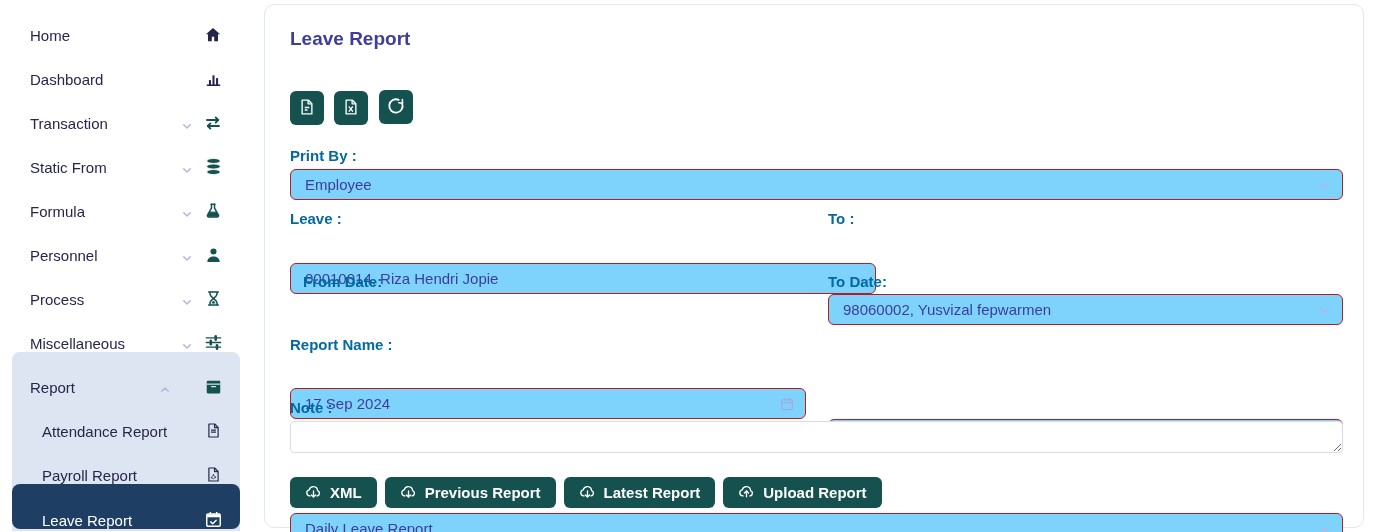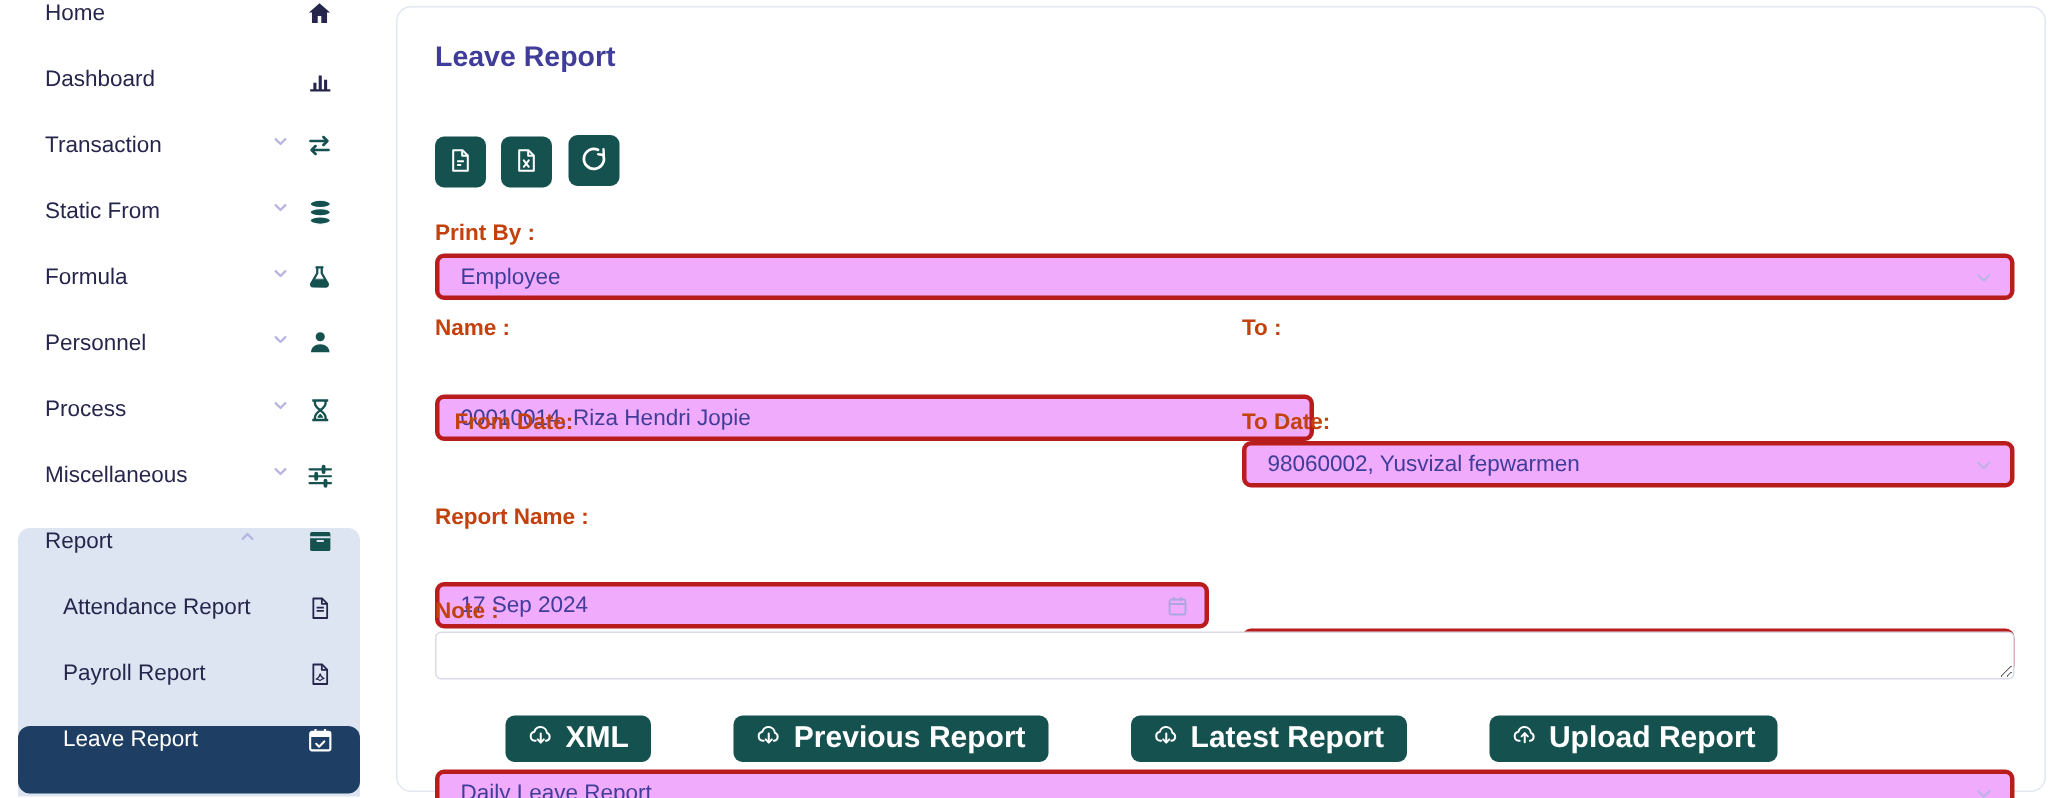--- a/index.html
+++ b/index.html
@@ -1,21 +1,21 @@
 <!DOCTYPE html>
 <html><head>
 <meta charset="utf-8">
 <style>
   * { margin:0; padding:0; box-sizing:border-box; }
   html,body { width:1378px; height:532px; background:#ffffff;
               font-family:"Liberation Sans", sans-serif; overflow:hidden; }
 
   
   .sidebar { position:absolute; left:0; top:0; width:252px; height:532px; background:#ffffff; }
-  .nav-row { height:44px; margin:0 12px; display:flex; align-items:flex-start;
+  .nav-row { height:44px; margin:0 12px; display:flex; align-items:flex-end;
              padding:0 16px 0 18px; border-radius:8px; cursor:pointer; }
   .nav-label { flex:1; font-size:15px; color:#26264c; }
   .nav-chevron { display:flex; align-items:center; margin-right:9px; }
   .nav-ico { width:22px; display:flex; align-items:center; justify-content:center; }
 
   .nav-group { margin:0 12px; background:#dce5f1; border-radius:8px 8px 0 0; height:179px; }
   .nav-group .nav-row { margin:0;gap:22px; }
   .nav-row.sub { padding-left:30px; }
   .nav-row.selected { background:#1e3f63; border-radius:8px; height:45px; }
   .nav-row.selected .nav-label { color:#ffffff; font-weight:500; }
@@ -25,37 +25,37 @@
           background:#ffffff; border:1px solid #e2e7f1; border-radius:10px; }
   .card-inner { position:relative; width:100%; height:100%; }
   .abs { position:absolute; }
 
   .page-title { font-size:19px; font-weight:700; color:#3f3d99; }
 
   .tool-btn { width:34px; height:34px; background:#14514f; border:none; border-radius:6px;
               display:inline-flex; align-items:center; justify-content:center;
               margin-right:6px; cursor:pointer; }
 
-  .field-label { font-size:15px; font-weight:700; color:#c2410c; }
-
-  .input { border:3px solid #b91c1c; border-radius:6px; height:31px; background:#f0abfc;
+  .field-label { font-size:15px; font-weight:700; color:#0369a1; }
+
+  .input { border:1px solid #b91c1c; border-radius:6px; height:31px; background:#7dd3fc;
            display:flex; align-items:center; padding:0 34px 0 14px;
            font-size:15px; color:#3f3d99; position:relative; cursor:pointer; }
   .input .right-ico { position:absolute; right:10px; top:50%; transform:translateY(-50%);
                       display:flex; align-items:center; }
 
   .note-area { border:1px solid #d9dce8; border-radius:4px; height:32px; width:1053px;
                resize:both; font-family:"Liberation Sans", sans-serif; font-size:15px;
                color:#3f3d99; padding:4px 10px; outline:none; }
 
   .actions { display:flex; gap:8px; }
   .action-btn { height:31px; background:#14514f; color:#ffffff; border:none; border-radius:6px;
                 display:inline-flex; align-items:center; gap:8px; padding:0 15px;
                 font-family:"Liberation Sans", sans-serif;
-                font-size:20px; font-weight:700; cursor:pointer;margin-left:47px; }
+                font-size:15px; font-weight:700; cursor:pointer; }
 </style>
 </head>
 <body>
 
 <nav class="sidebar">
 
   <div class="nav-row">
     <span class="nav-label">Home</span>
     <span class="nav-ico">
       <svg width="18" height="18" viewBox="0 0 24 24" fill="#26264c">
@@ -274,21 +274,21 @@
   <label class="abs field-label" style="left:25px; top:142px;">Print By :</label>
   <div class="abs input" style="left:25px; top:164px; width:1053px;">
     <span>Employee</span>
     <span class="right-ico">
       <svg width="15" height="15" viewBox="0 0 24 24" fill="none" stroke="#b7b4e2" stroke-width="2" stroke-linecap="round" stroke-linejoin="round">
             <path d="M6 9.5l6 6 6-6"></path>
           </svg>
     </span>
   </div>
 
-  <label class="abs field-label" style="left:25px; top:205px;">Name :</label>
+  <label class="abs field-label" style="left:25px; top:205px;">Leave :</label>
   <div class="abs input" style="left:25px; top:227px; width:586px;">
     <span>00010014, Riza Hendri Jopie</span>
     <span class="right-ico">
       <svg width="15" height="15" viewBox="0 0 24 24" fill="none" stroke="#b7b4e2" stroke-width="2" stroke-linecap="round" stroke-linejoin="round">
             <path d="M6 9.5l6 6 6-6"></path>
           </svg>
     </span>
   </div>
 
   <label class="abs field-label" style="left:563px; top:205px;">To :</label>

